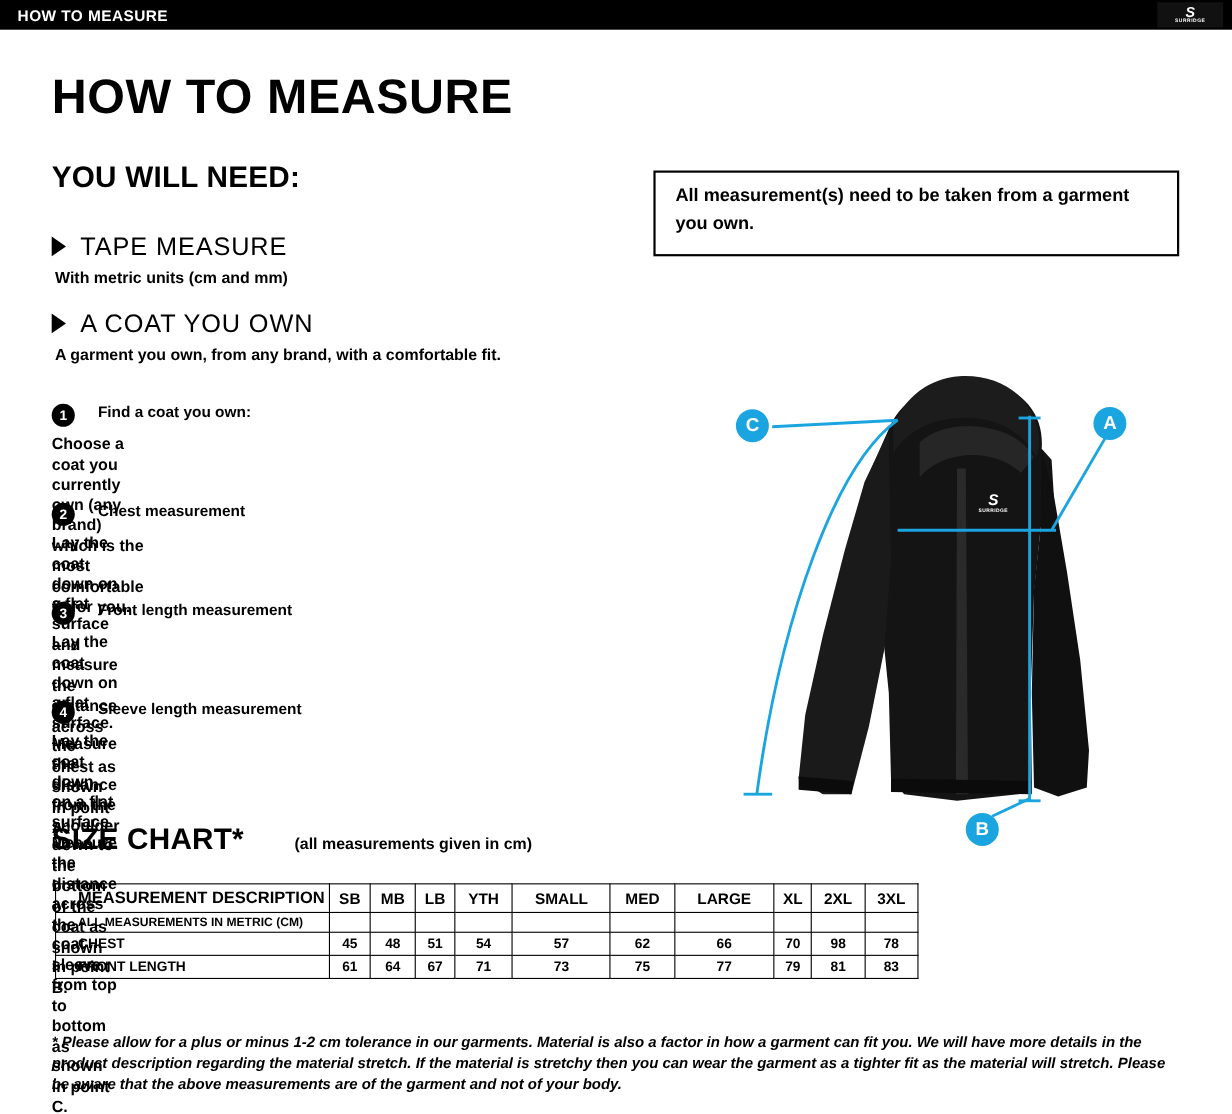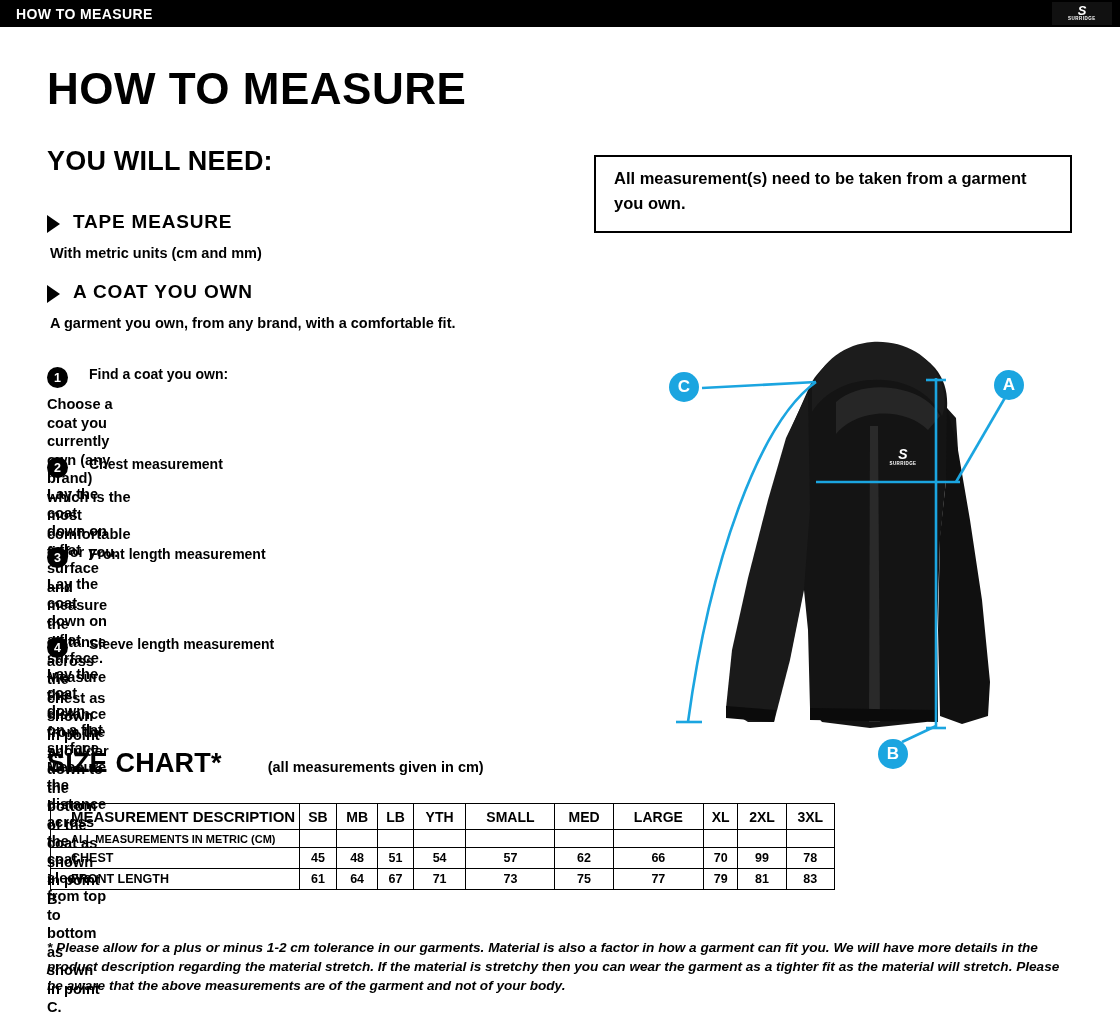--- a/index.html
+++ b/index.html
@@ -99,22 +99,22 @@
     position: absolute;
     left: 0; top: 4px;
     width: 0; height: 0;
     border-left: 13px solid #000000;
     border-top: 9px solid transparent;
     border-bottom: 9px solid transparent;
   }
   .need-title {
     position: absolute;
     left: 26px; top: 0;
-    font-size: 19px;
-    font-weight: bold;
+    font-size: 23px;
+    font-weight: normal;
     letter-spacing: 0.8px;
     white-space: nowrap;
   }
   .need-sub {
     position: absolute;
     left: 3px; top: 34px;
     font-size: 14.5px;
     font-weight: bold;
     white-space: nowrap;
   }
@@ -400,21 +400,21 @@
     <tr>
       <td class="desc">CHEST</td>
       <td>45</td>
       <td>48</td>
       <td>51</td>
       <td>54</td>
       <td>57</td>
       <td>62</td>
       <td>66</td>
       <td>70</td>
-      <td>99</td>
+      <td>98</td>
       <td>78</td>
     </tr>
     <tr>
       <td class="desc">FRONT LENGTH</td>
       <td>61</td>
       <td>64</td>
       <td>67</td>
       <td>71</td>
       <td>73</td>
       <td>75</td>

